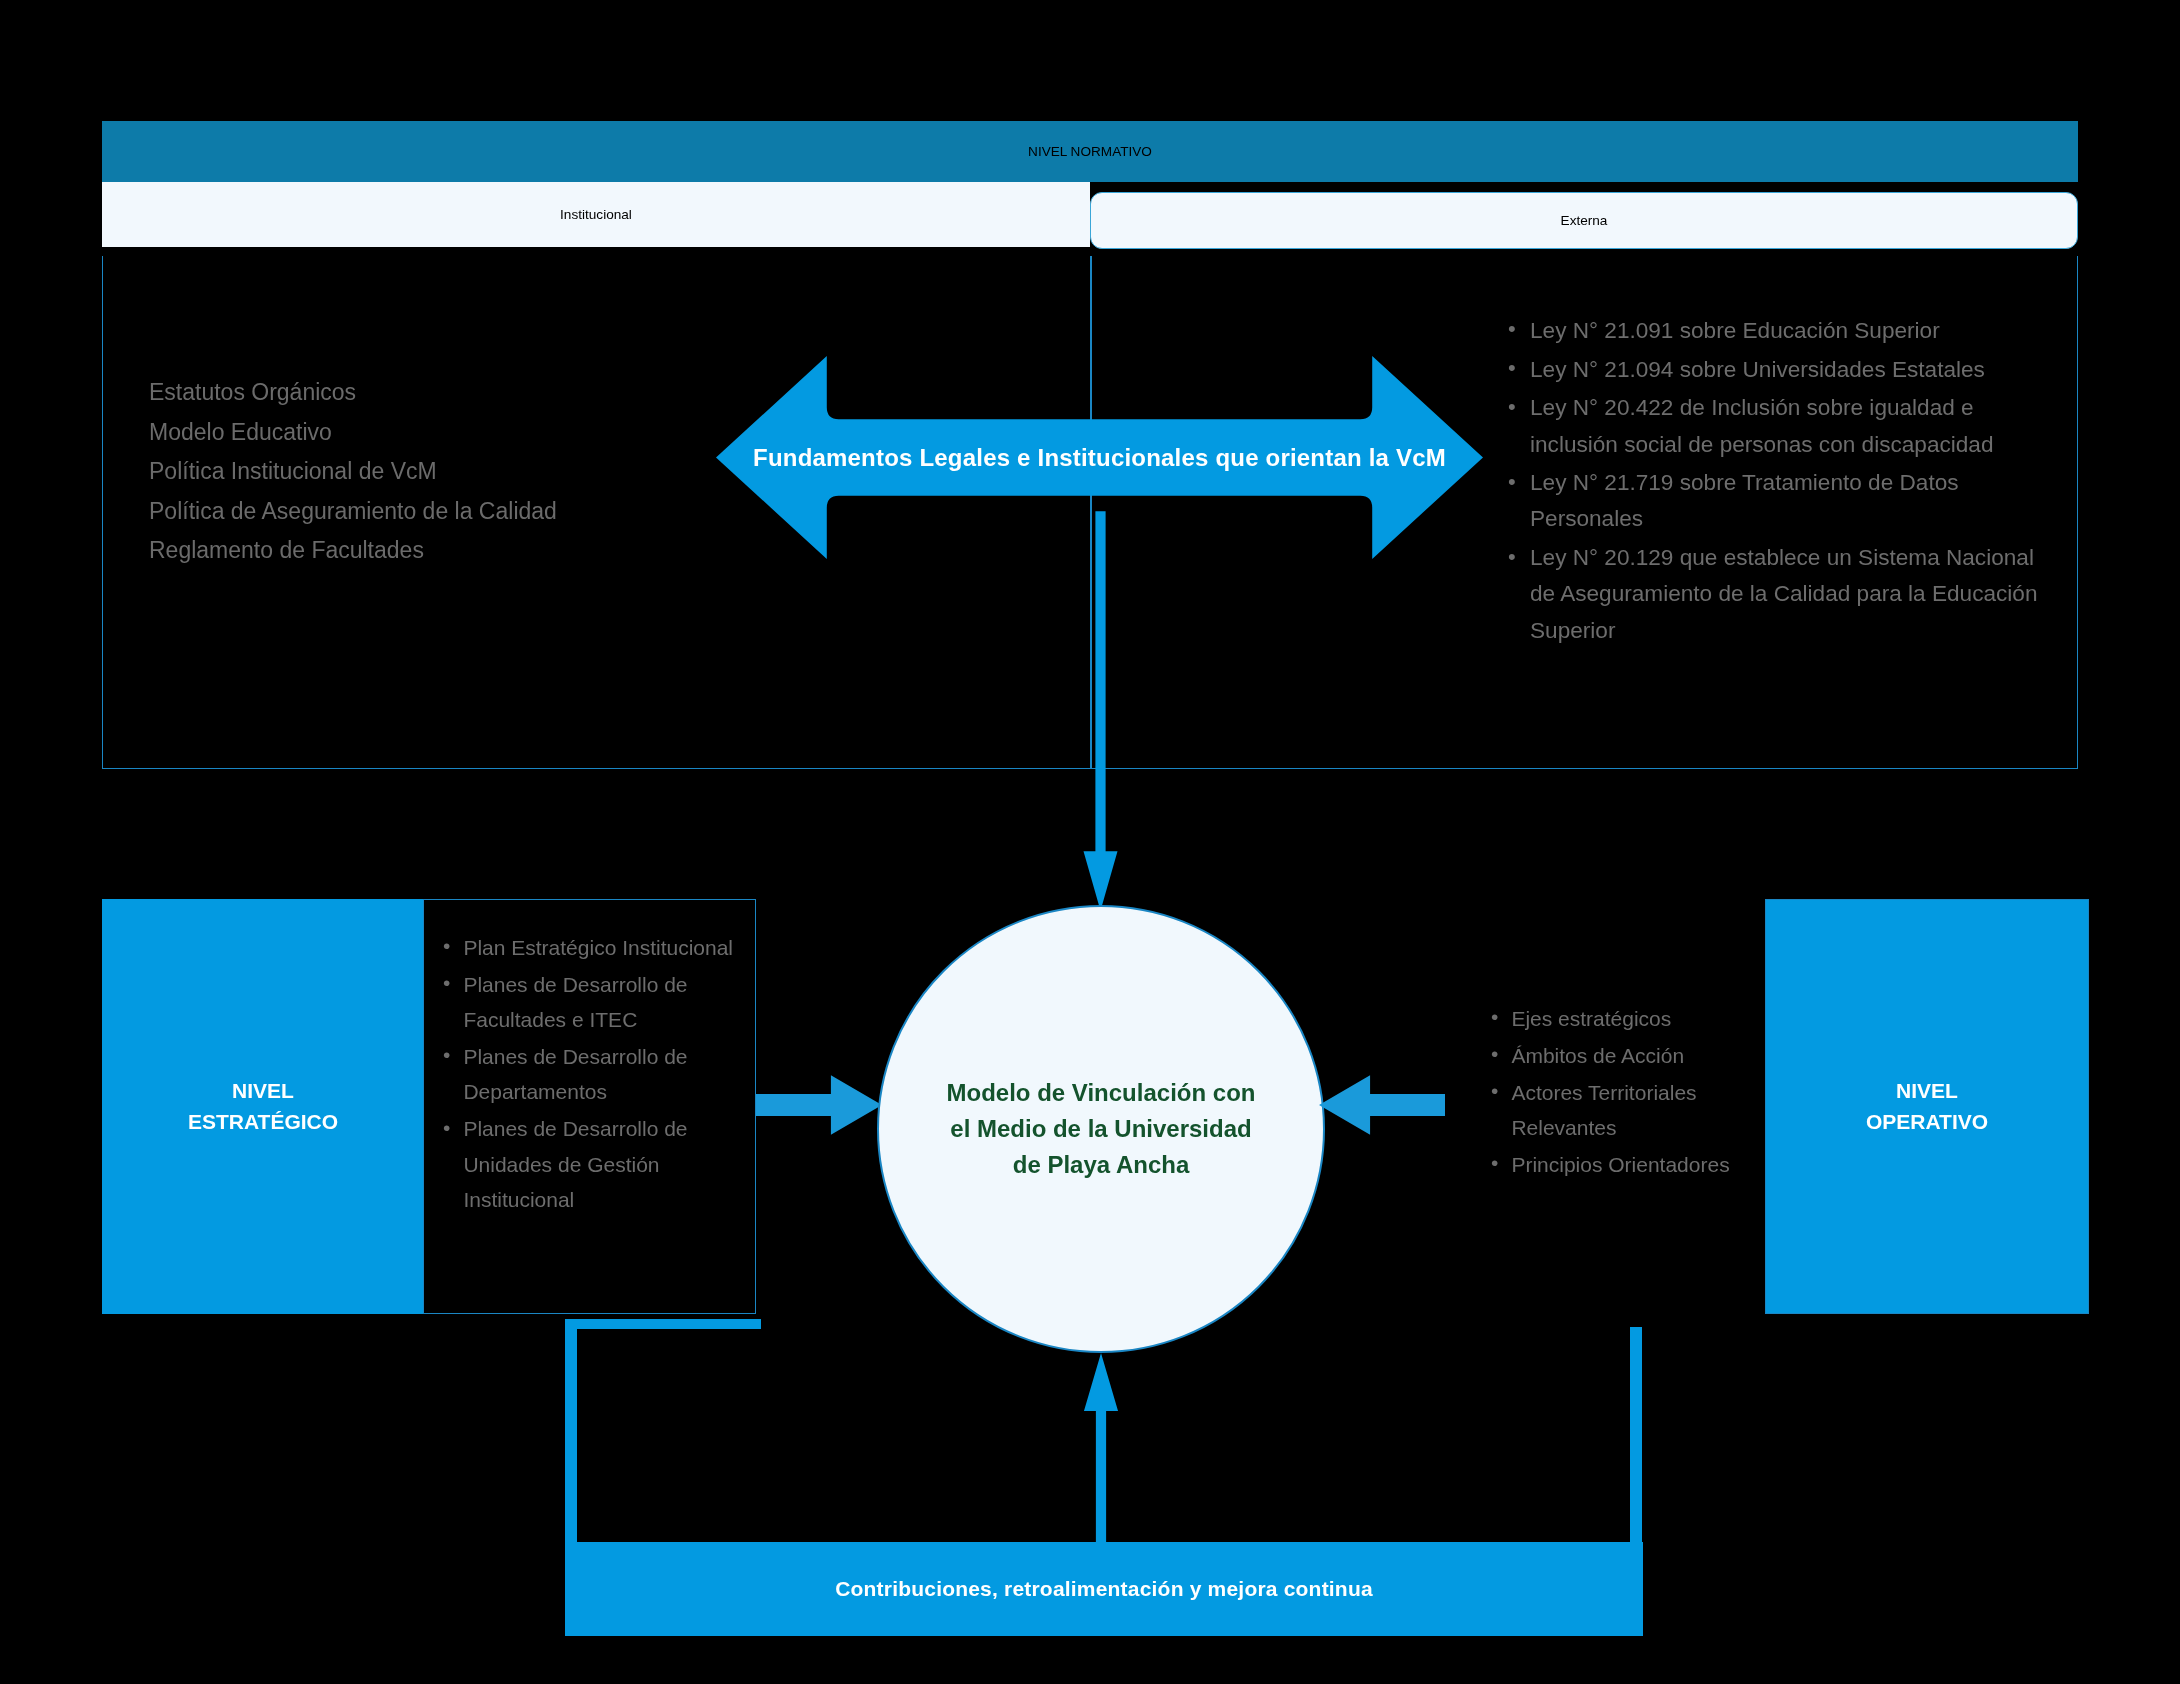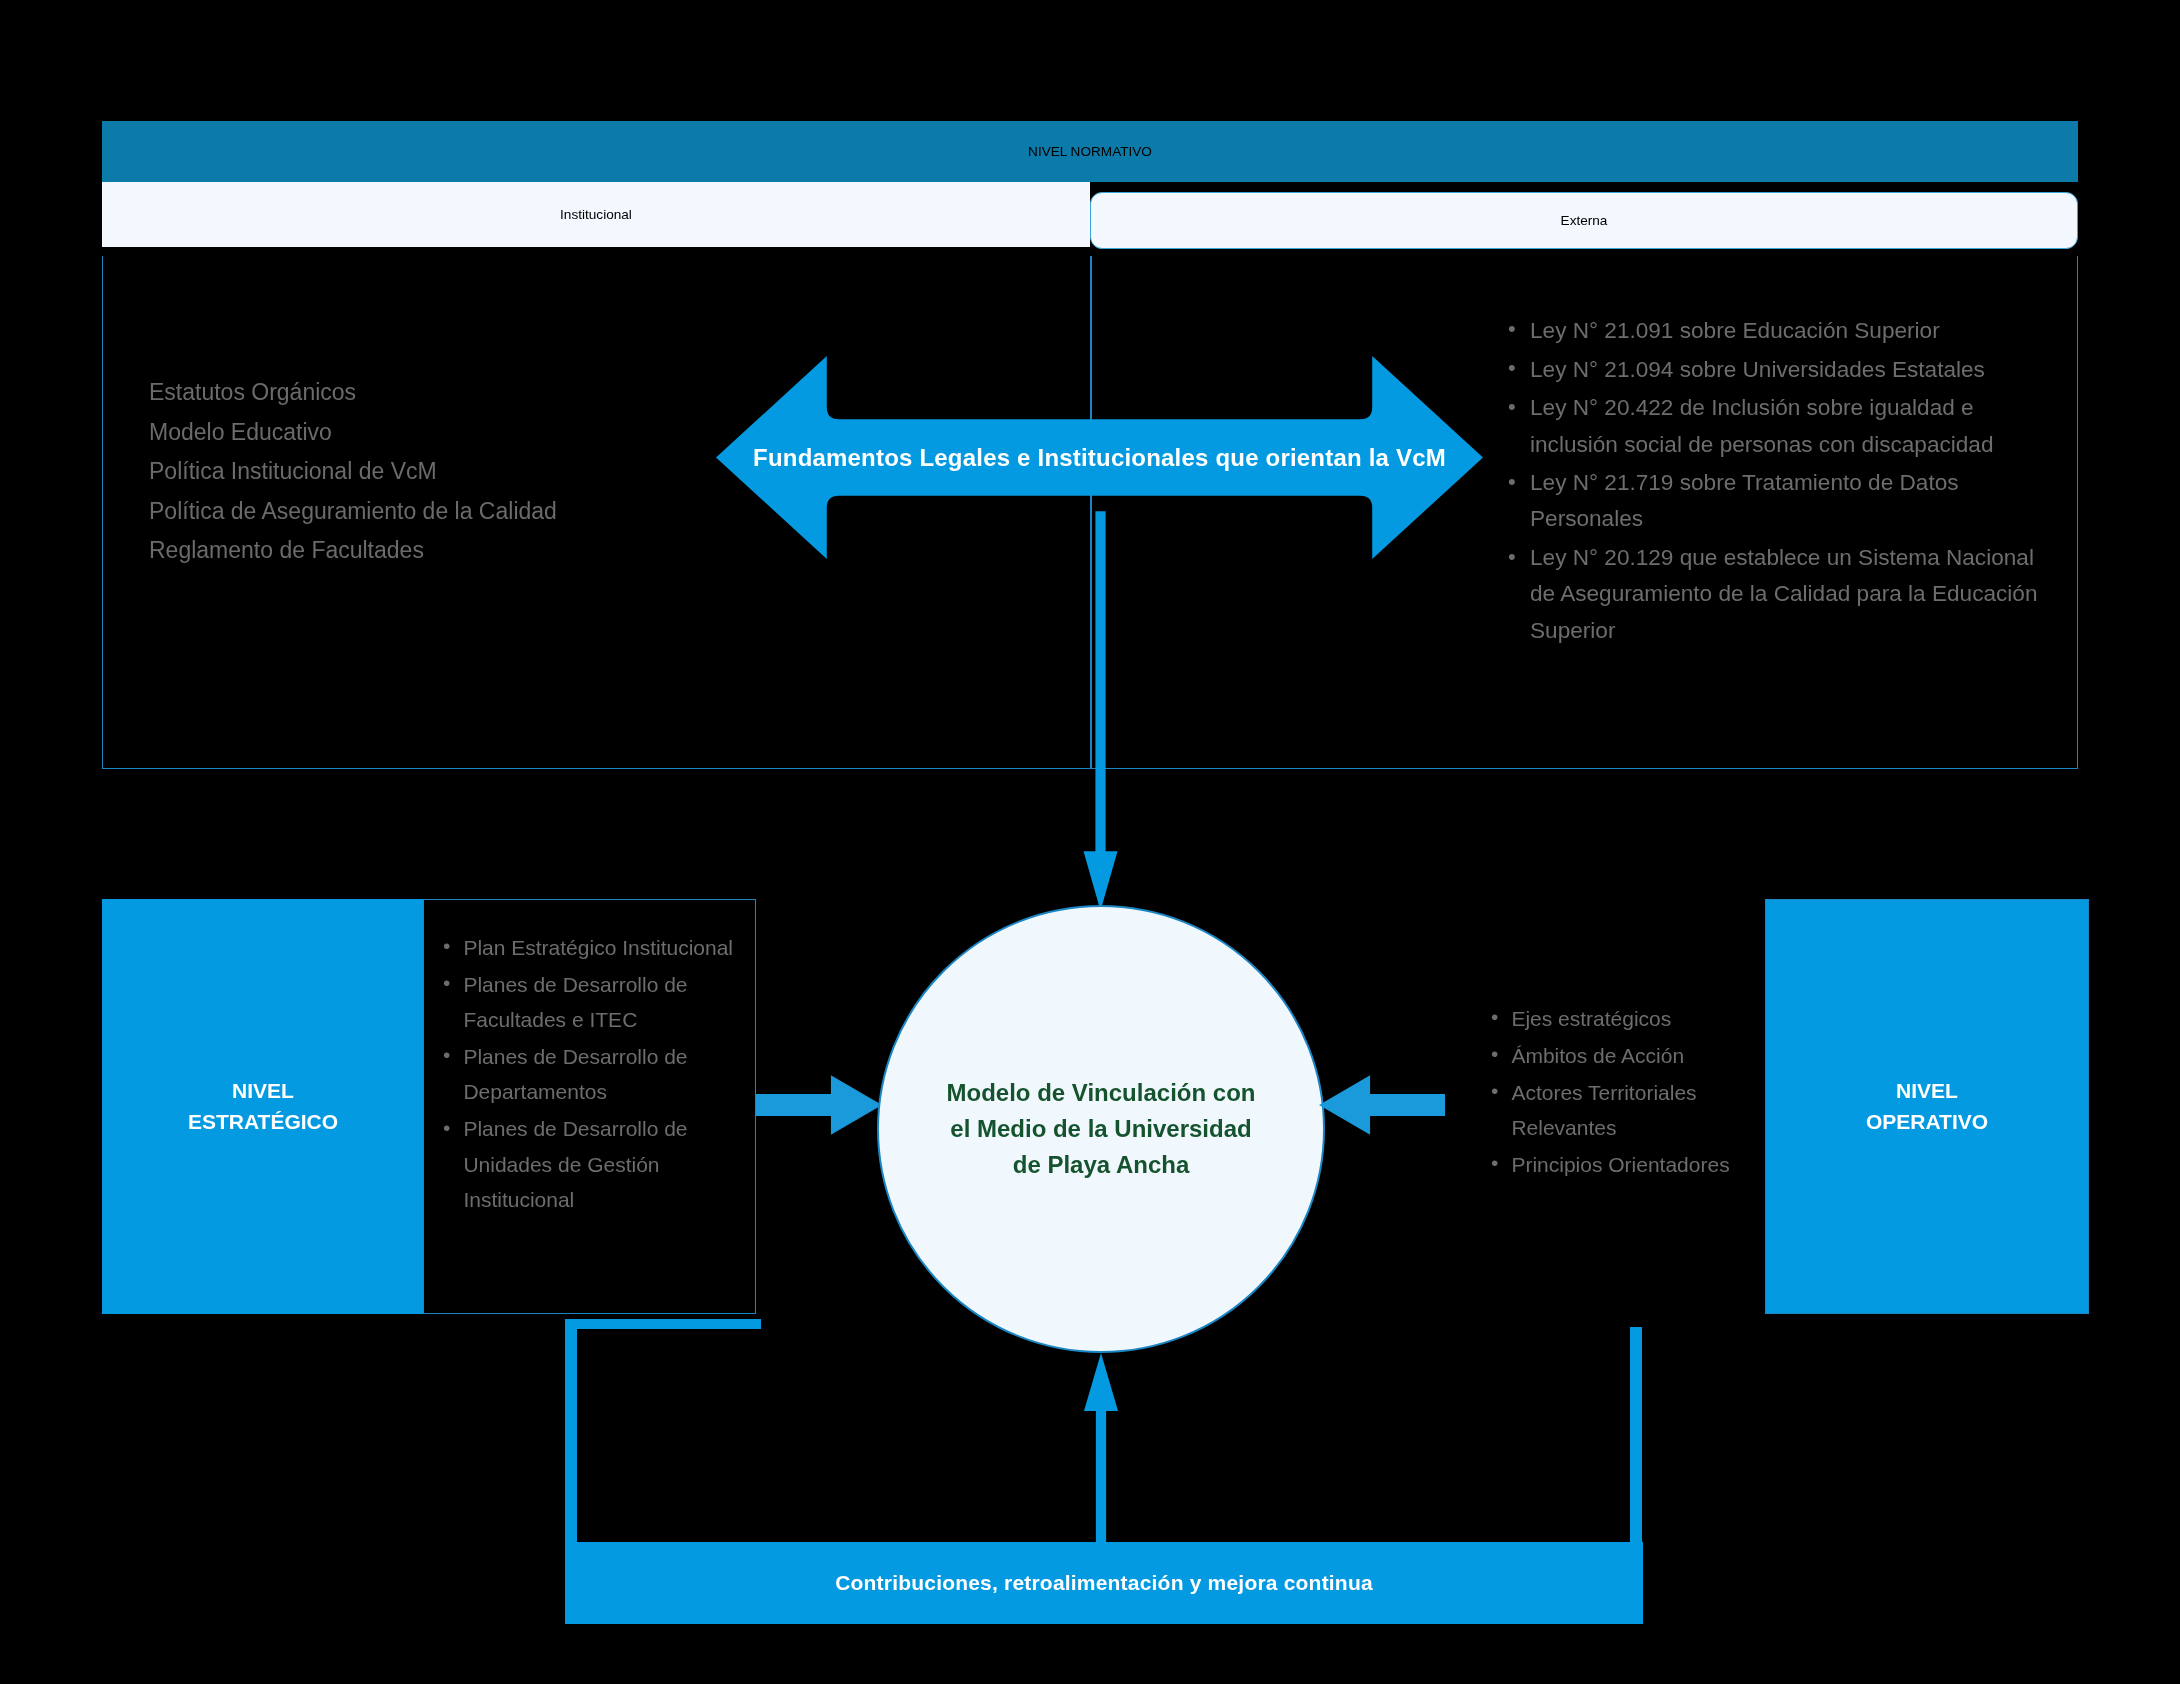--- a/index.html
+++ b/index.html
@@ -139,21 +139,21 @@
     color: #ffffff; font-size: 21px; font-weight: bold; line-height: 1.45;
     white-space: pre-line;
   }
 
   
   #arrow-strategic-to-circle { left: 756px; top: 1075px; width: 126px; height: 60px; }
   #arrow-operative-to-circle { left: 1319px; top: 1075px; width: 126px; height: 60px; }
 
   
   #feedback-bar {
-    left: 565px; top: 1542px; width: 1078px; height: 82px;
+    left: 565px; top: 1542px; width: 1078px; height: 94px;
     background: #039ae1;
     display: flex; align-items: center; justify-content: center;
   }
   #feedback-bar-label {
     color: #ffffff; font-size: 21px; font-weight: bold; letter-spacing: 0.2px;
   }
   #feedback-line-left {
     left: 565px; top: 1327px; width: 12px; height: 218px; background: #039ae1;
   }
   #feedback-line-left-top {

